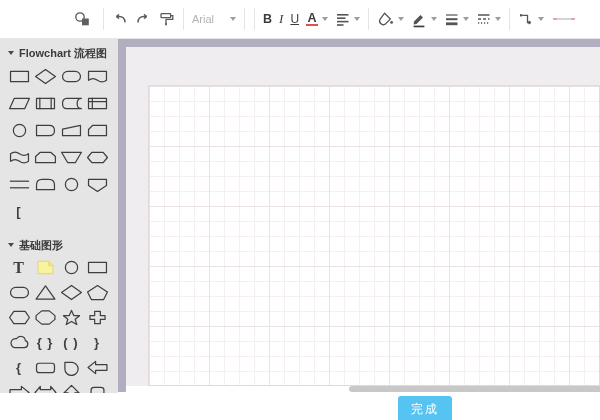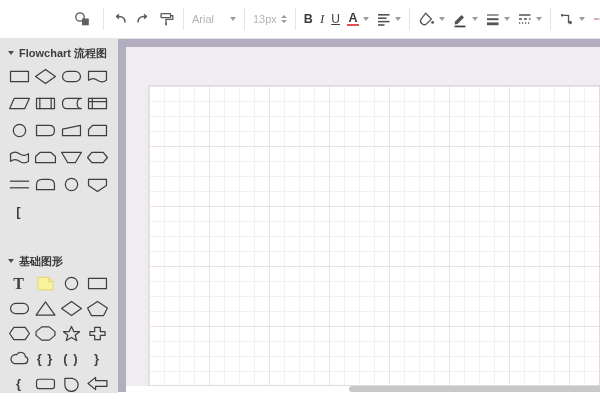--- a/index.html
+++ b/index.html
@@ -107,27 +107,20 @@
 
     <div class="sep"></div>
 
     <div class="tb-btn">
       <span class="t-dim ff-text">Arial</span>
       <span class="caret"></span>
     </div>
 
     <div class="sep"></div>
 
-    <div class="tb-btn">
-      <span class="t-dim">13px</span>
-      <span class="stepper">
-        <span class="stp-up"></span>
-          <span class="stp-dn"></span>
-      </span>
-    </div>
 
     <div class="sep"></div>
 
     <div class="tb-btn">
       <span class="t-b">B</span>
     </div>
     <div class="tb-btn">
       <span class="t-i">I</span>
     </div>
     <div class="tb-btn">
@@ -313,21 +306,21 @@
         <div class="shape-cell">
           <svg class="shp" viewBox="0 0 24 18">
             <path d="M2.5 3.5 H21.5 V10 L12 16.5 L2.5 10 Z"></path>
           </svg>
         </div>
         <div class="shape-cell">
           <span class="glyph">[</span>
         </div>
       </div>
 
-    <div class="sec-header" style="margin-top:30px;">
+    <div class="sec-header" style="margin-top:14px;">
       <span class="tri"></span>
       <span class="lbl">基础图形</span>
     </div>
     <div class="grid g2">
         <div class="shape-cell">
           <span class="glyph big">T</span>
         </div>
         <div class="shape-cell">
           <svg class="shp" viewBox="0 0 24 18">
             <path d="M4 2.5 H15.5 L20 7 V15.5 H4 Z" fill="#f9f3a0" stroke="#e6da80"></path>
@@ -439,14 +432,17 @@
       </div>
   </div>
 
   <div class="vstrip"></div>
   <div class="hstrip"></div>
   <div class="canvas">
     <div class="page"></div>
   </div>
   <div class="hthumb"></div>
 
+  <div class="footer">
+    <button class="done-btn">完成</button>
+  </div>
 
 </div>
 
 </body></html>

